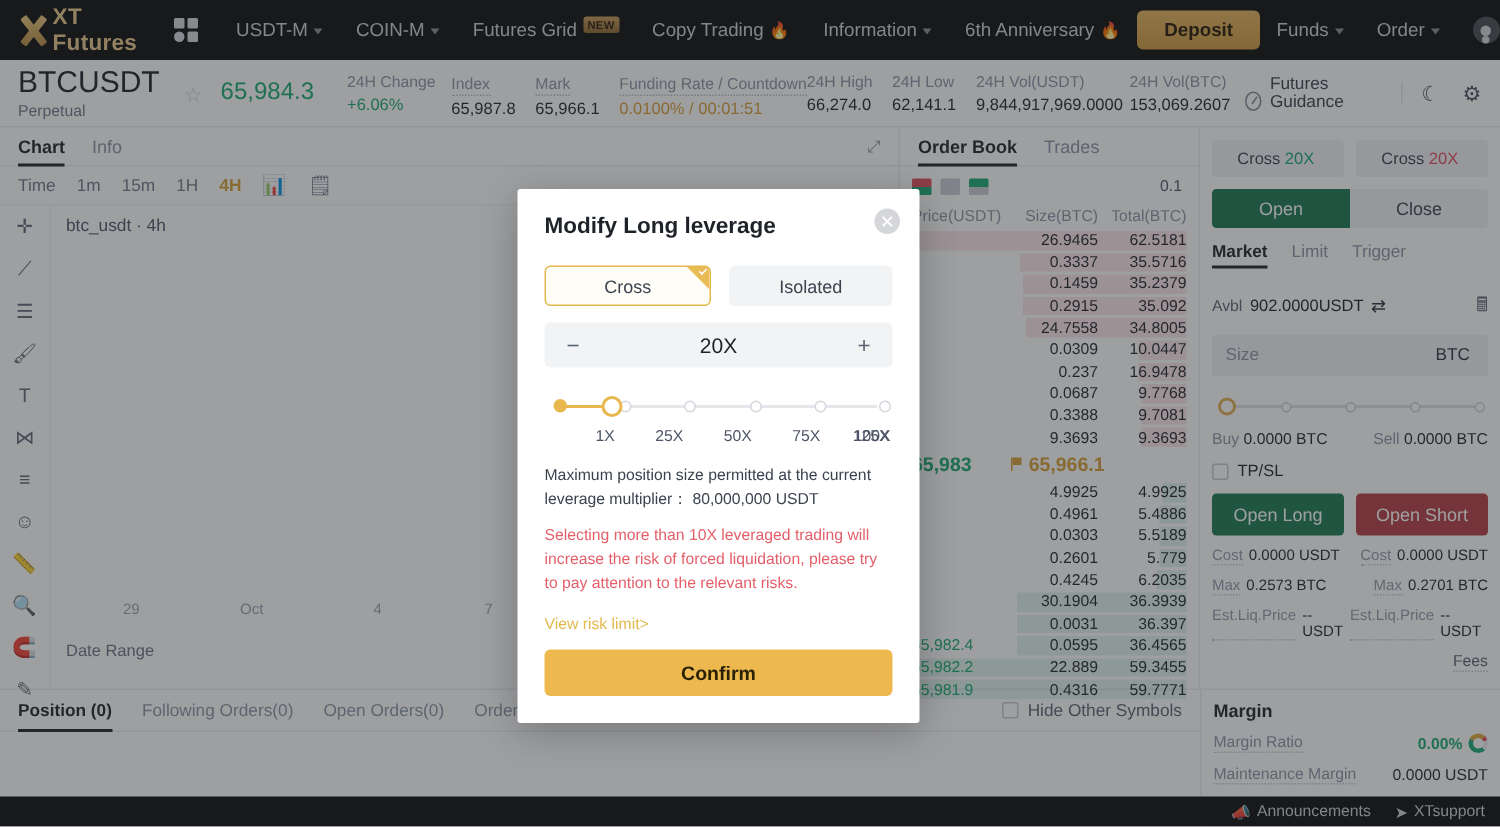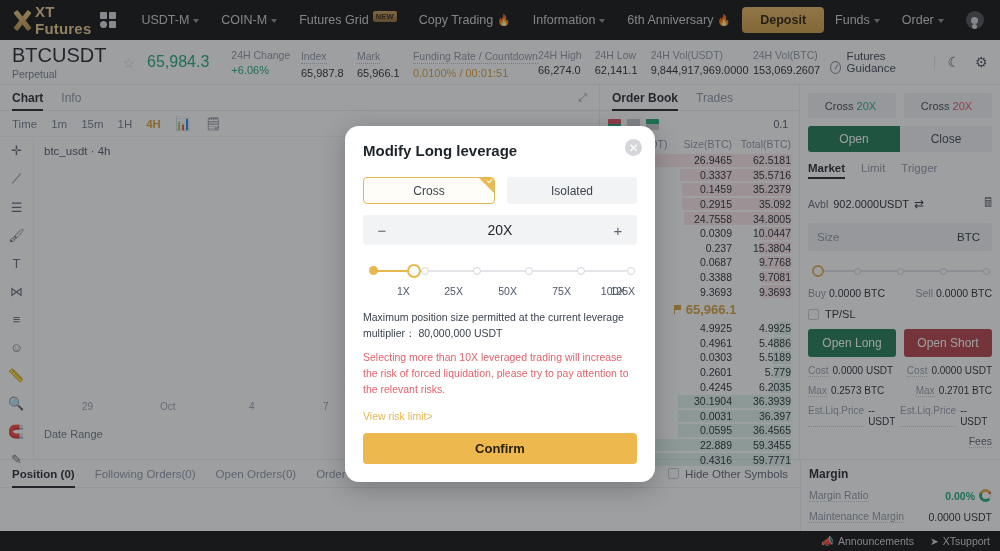--- a/index.html
+++ b/index.html
@@ -10,21 +10,21 @@
     background: #fff;
     color: #1e2329;
   }
   #app { position: relative; width: 1000px; height: 551px; }
 
   
   .topnav {
     height: 40px; background: #0b0b0c; display: flex; align-items: center;
     padding: 0 12px; gap: 0; color: #cfcfd2; font-size: 12.5px;
   }
-  .logo-wrap { display: flex; align-items: center; gap: 7px; margin-right: 0; }
+  .logo-wrap { display: flex; align-items: center; gap: 7px; margin-right: 16px; }
   .logo-x { width: 21px; height: 21px; position: relative; }
   .logo-x:before, .logo-x:after {
     content: ""; position: absolute; left: 8px; top: -1px; width: 5px; height: 23px;
     background: linear-gradient(180deg,#e8c379,#b98f43); border-radius: 1px;
   }
   .logo-x:before { transform: rotate(38deg); }
   .logo-x:after  { transform: rotate(-38deg); }
   .brand { color: #eac98b; font-size: 15px; font-weight: bold; letter-spacing: .2px; }
   .grid-icon { display: grid; grid-template-columns: 7px 7px; grid-template-rows: 7px 7px;
     gap: 2px; margin: 0 14px 0 4px; }
@@ -204,22 +204,22 @@
     background: conic-gradient(from 135deg, #19a974 0 45%, #e0a93c 45% 75%, #e04f5f 75% 82%, #eceef0 82% 100%);
     position: relative; }
   .gauge:after { content:""; position:absolute; inset:3px; background:#fff; border-radius:50%; }
   .footbar { position: absolute; left: 0; right: 0; bottom: 0; height: 20px;
     background: #0b0b0c; color: #cfcfd2; display: flex; align-items: center;
     justify-content: flex-end; gap: 16px; padding-right: 10px; font-size: 10.5px; }
   .footbar span { display: flex; align-items: center; gap: 4px; }
 
   
   .overlay { position: absolute; inset: 0; background: rgba(40,42,46,.45); z-index: 40; }
-  .modal { position: absolute; left: 345px; top: 126px; width: 310px; background: #fff;
-    border-radius: 14px; z-index: 50; padding: 16px 18px 18px;
+  .modal { position: absolute; left: 345px; top: 126px; width: 268px; background: #fff;
+    border-radius: 2px; z-index: 50; padding: 16px 18px 18px;
     box-shadow: 0 6px 26px rgba(0,0,0,.24); }
   .modal-title { font-size: 15px; font-weight: bold; color: #1e2329; }
   .modal-close { position: absolute; right: 13px; top: 13px; width: 17px; height: 17px;
     border-radius: 50%; background: #d4d6da; color: #fff; font-size: 12px;
     display: flex; align-items: center; justify-content: center; cursor: pointer; line-height:1;}
   .mode-row { display: flex; gap: 12px; margin-top: 18px; }
   .mode-btn { flex: 1; height: 27px; border-radius: 4px; background: #f2f3f5;
     display: flex; align-items: center; justify-content: center; font-size: 12px;
     color: #3b434f; cursor: pointer; position: relative; overflow: hidden; }
   .mode-btn.sel { background: #fffdf7; border: 1px solid #e3b84f; }
@@ -479,21 +479,21 @@
           <div class="ob-row ask">
             <div class="bar" style="width: 16%;"></div>
             <span class="p"></span>
             <span class="s">0.0309</span>
             <span class="t">10.0447</span>
           </div>
           <div class="ob-row ask">
             <div class="bar" style="width: 16%;"></div>
             <span class="p"></span>
             <span class="s">0.237</span>
-            <span class="t">15.3804</span>
+            <span class="t">16.9478</span>
           </div>
           <div class="ob-row ask">
             <div class="bar" style="width: 15%;"></div>
             <span class="p"></span>
             <span class="s">0.0687</span>
             <span class="t">9.7768</span>
           </div>
           <div class="ob-row ask">
             <div class="bar" style="width: 15%;"></div>
             <span class="p"></span>

